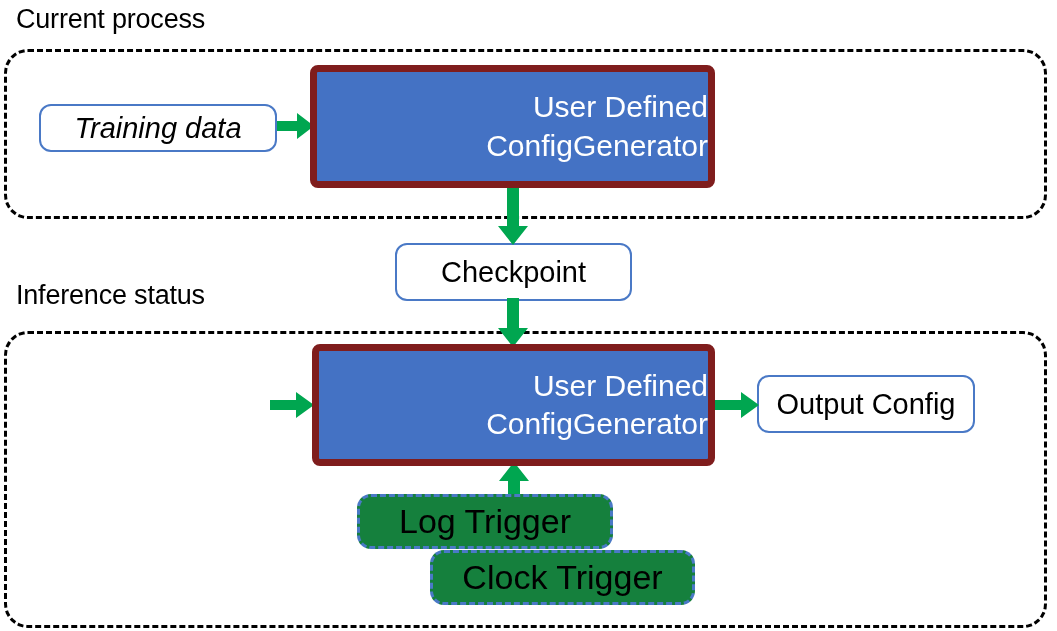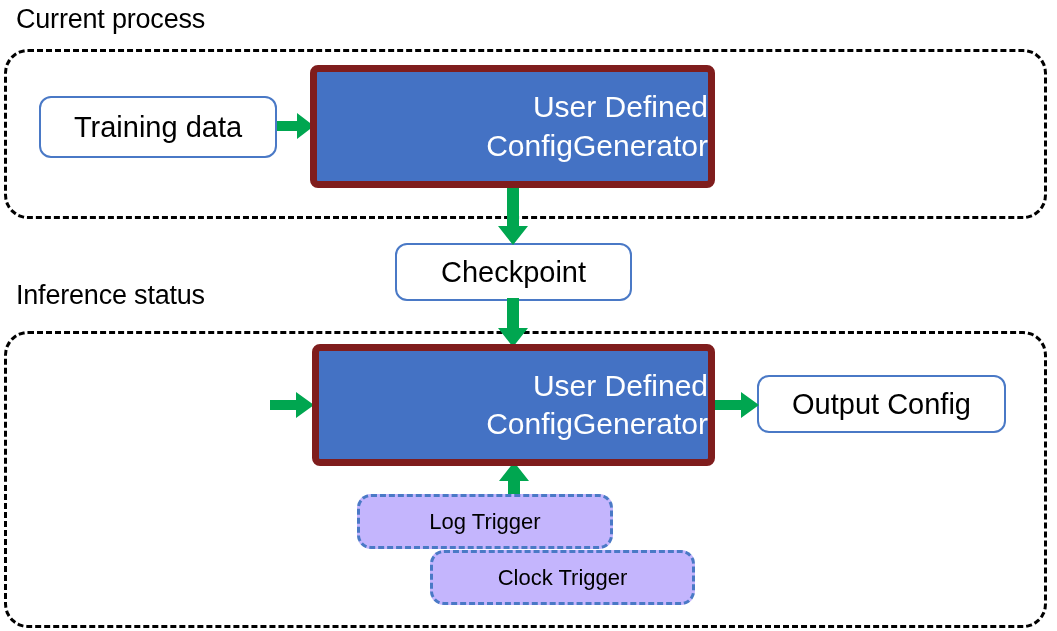--- a/index.html
+++ b/index.html
@@ -49,36 +49,36 @@
     border: 2px solid #4A79C6;
     border-radius: 12px;
     background: #ffffff;
     display: flex;
     align-items: center;
     justify-content: center;
     font-size: 29px;
     color: #000000;
     white-space: nowrap;
   }
-  #box-training-data { left: 39px;  top: 96px;  width: 238px; height: 62px; }
+  #box-training-data { left: 39px;  top: 104px;  width: 238px; height: 48px; font-style: italic; }
   #box-checkpoint    { left: 395px; top: 243px; width: 237px; height: 58px; }
   #box-current-status{ left: 28px;  top: 376px; width: 243px; height: 57px; }
-  #box-output-config { left: 757px; top: 375px; width: 249px; height: 58px; }
+  #box-output-config { left: 757px; top: 375px; width: 218px; height: 58px; }
 
   
   .trigger-box {
     position: absolute;
     box-sizing: border-box;
     border: 3px dashed #4A79C6;
     border-radius: 14px;
-    background: #c4b5fd;
+    background: #15803d;
     display: flex;
     align-items: center;
     justify-content: center;
-    font-size: 22px;
+    font-size: 34px;
     color: #000000;
     white-space: nowrap;
   }
   #box-log-trigger   { left: 357px; top: 494px; width: 256px; height: 55px; z-index: 4; }
   #box-clock-trigger { left: 430px; top: 550px; width: 265px; height: 55px; z-index: 5; text-align: right; }
 
   
   .process-box {
     position: absolute;
     box-sizing: border-box;

